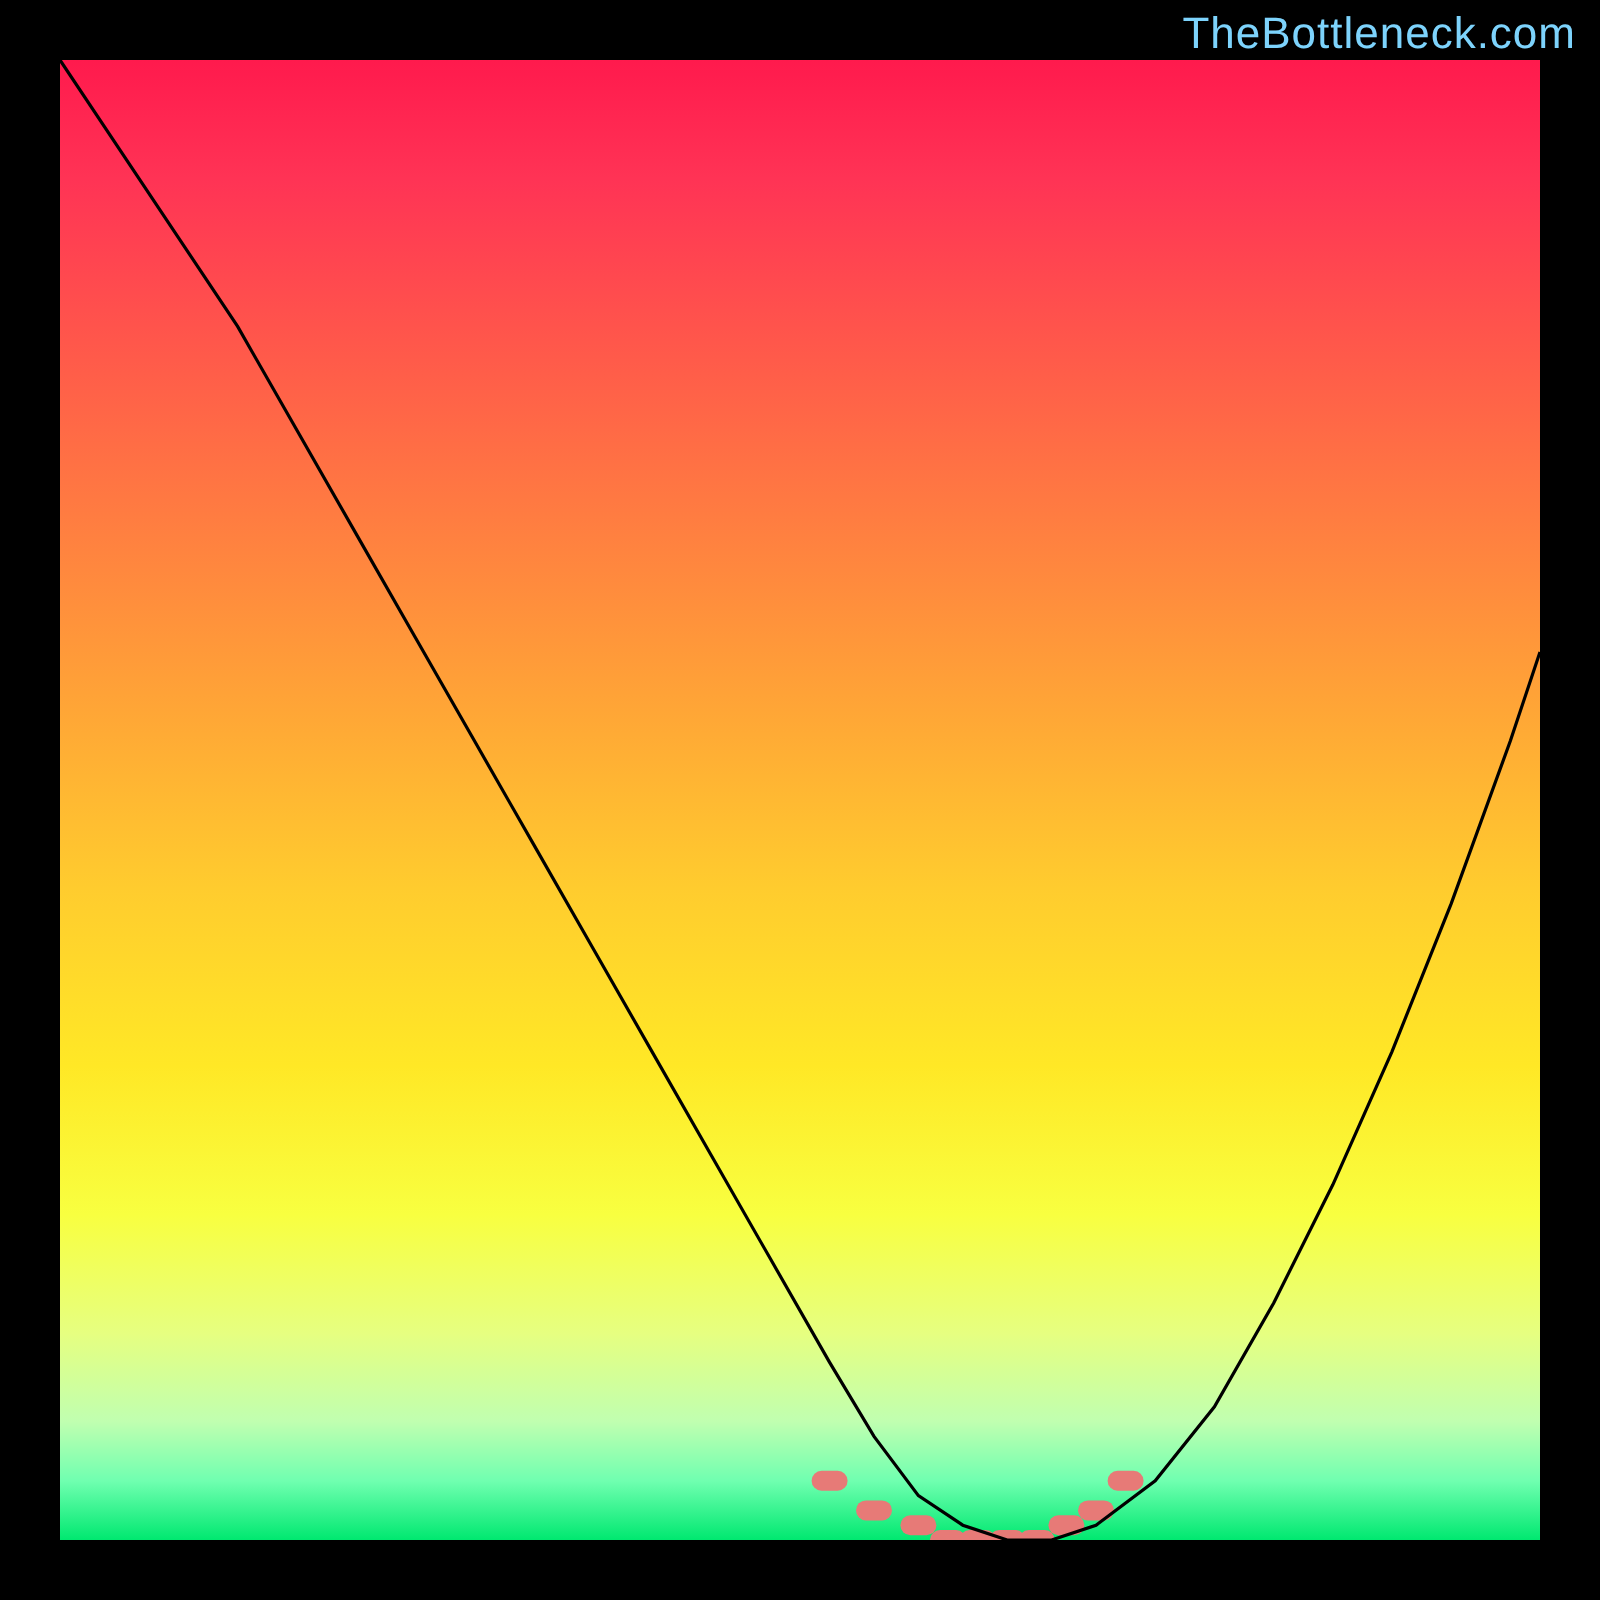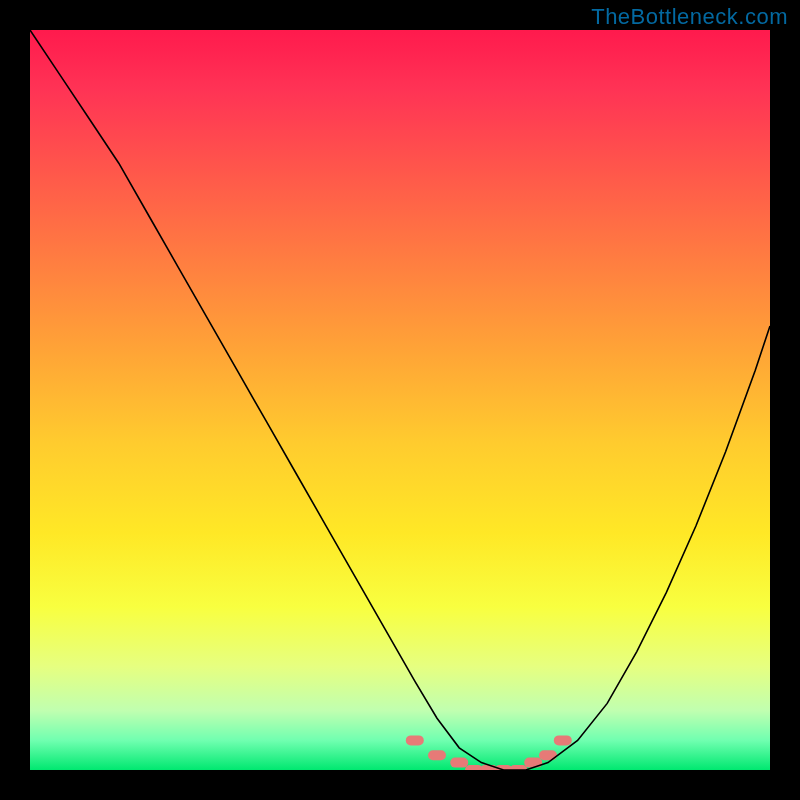--- a/index.html
+++ b/index.html
@@ -7,21 +7,21 @@
     width: 800px;
     height: 800px;
     background: #000;
     position: relative;
     font-family: Arial, sans-serif;
   }
   .watermark {
     position: absolute;
     top: 4px;
     right: 12px;
-    color: #0369a1;
+    color: #7dd3fc;
     font-size: 22px;
     letter-spacing: 0.5px;
     z-index: 10;
   }
   .plot-area {
     position: absolute;
     left: 30px;
     top: 30px;
     width: 740px;
     height: 740px;

